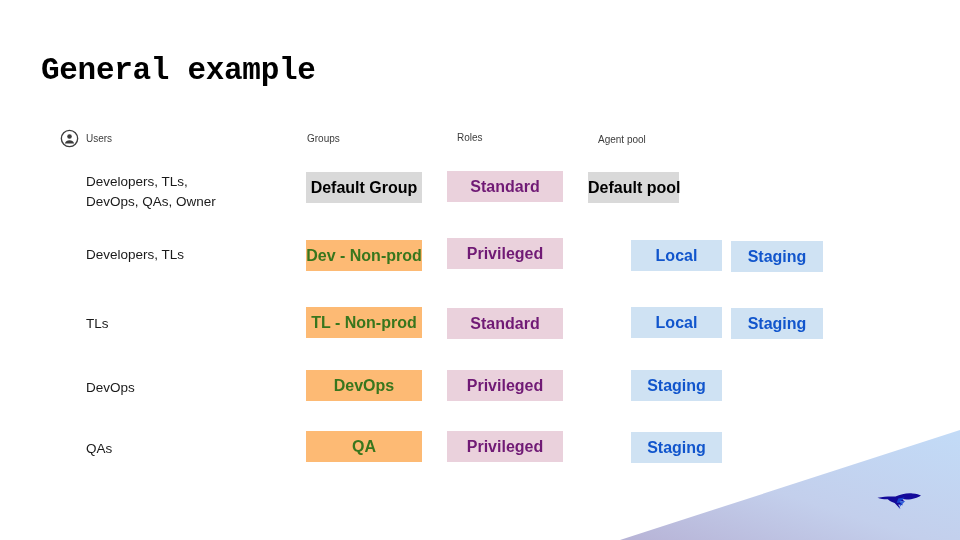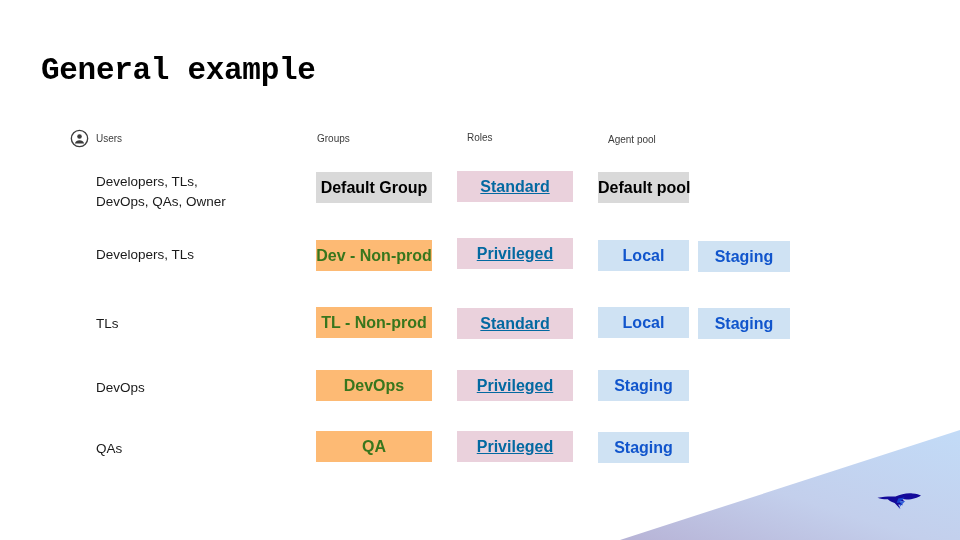--- a/index.html
+++ b/index.html
@@ -55,21 +55,21 @@
     font-weight: 600;
     color: #140a9a;
     letter-spacing: -0.2px;
     line-height: 1;
     font-family: "Liberation Sans", sans-serif;
   }
 
   
   .matrix {
     position: absolute;
-    left: 12px;
+    left: 2px;
     top: 0;
     width: 824px;
     height: 540px;
   }
 
   
   .col-head {
     position: absolute;
     font-size: 10px;
     color: #3c3c3c;
@@ -108,23 +108,23 @@
     position: absolute;
     height: 31px;
     line-height: 31px;
     text-align: center;
     font-size: 16px;
     font-weight: bold;
     white-space: nowrap;
     box-sizing: border-box;
   }
   .chip.gray  { background: #d9d9d9; color: #000000; }
-  .chip.pink  { background: #ead1dc; color: #0369a1; text-decoration: underline; }
+  .chip.pink  { background: #ead1dc; color: #701a75; }
   .chip.green { background: #fdba74; color: #38761d; }
-  .chip.blue  { background: #cfe2f3; color: #1155cc; }
+  .chip.blue  { background: #cfe2f3; color: #1155cc; margin-left: 43px; }
 
   
   .c-groups { left: 304px; width: 116px; }
   .c-roles  { left: 445px; width: 116px; }
   .c-pool1  { left: 586px; width: 91px;  }
   .c-pool2  { left: 686px; width: 92px;  }
 </style>
 </head>
 <body>
 

